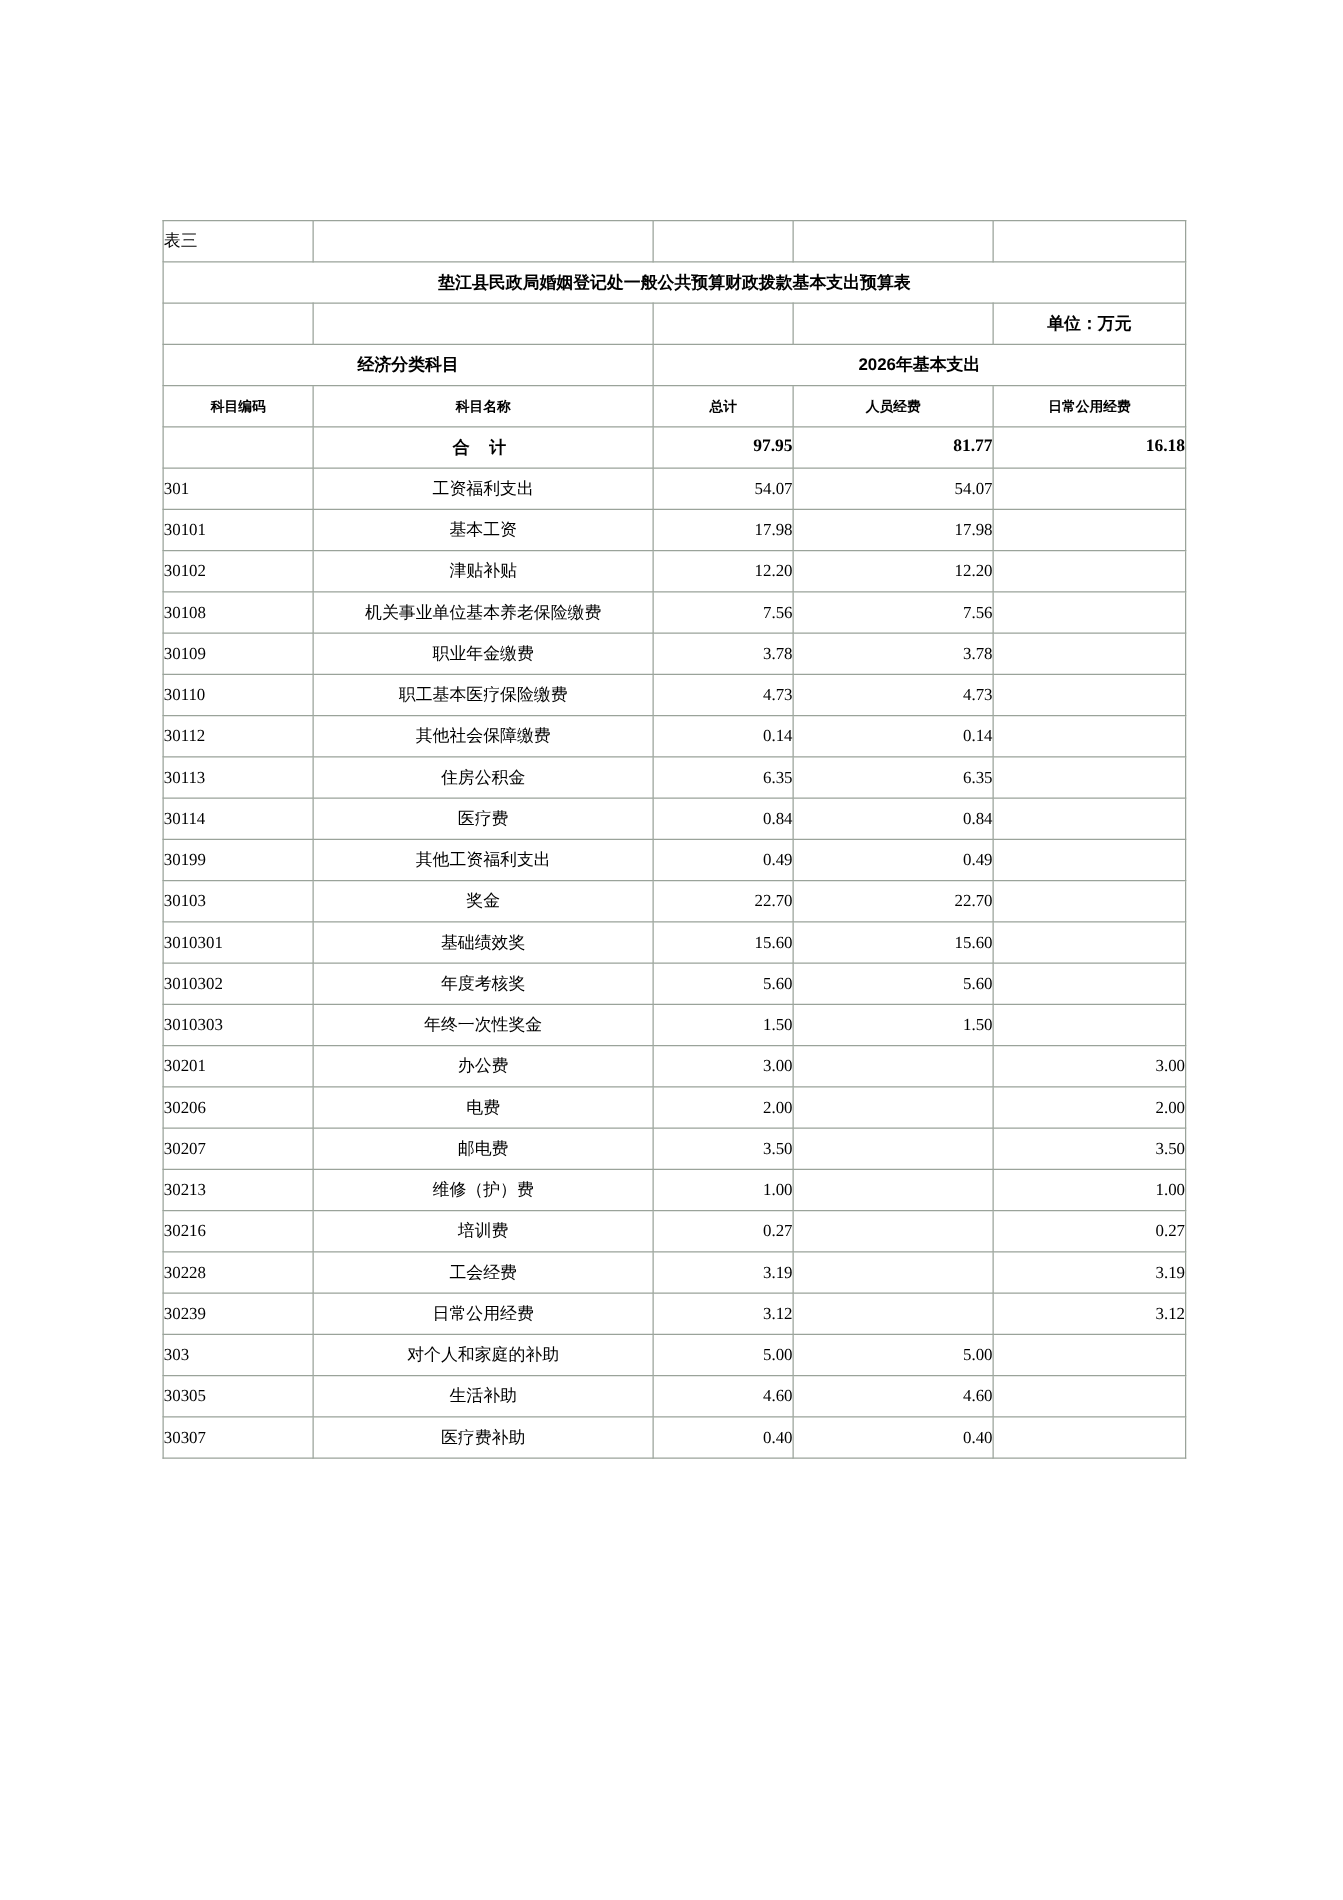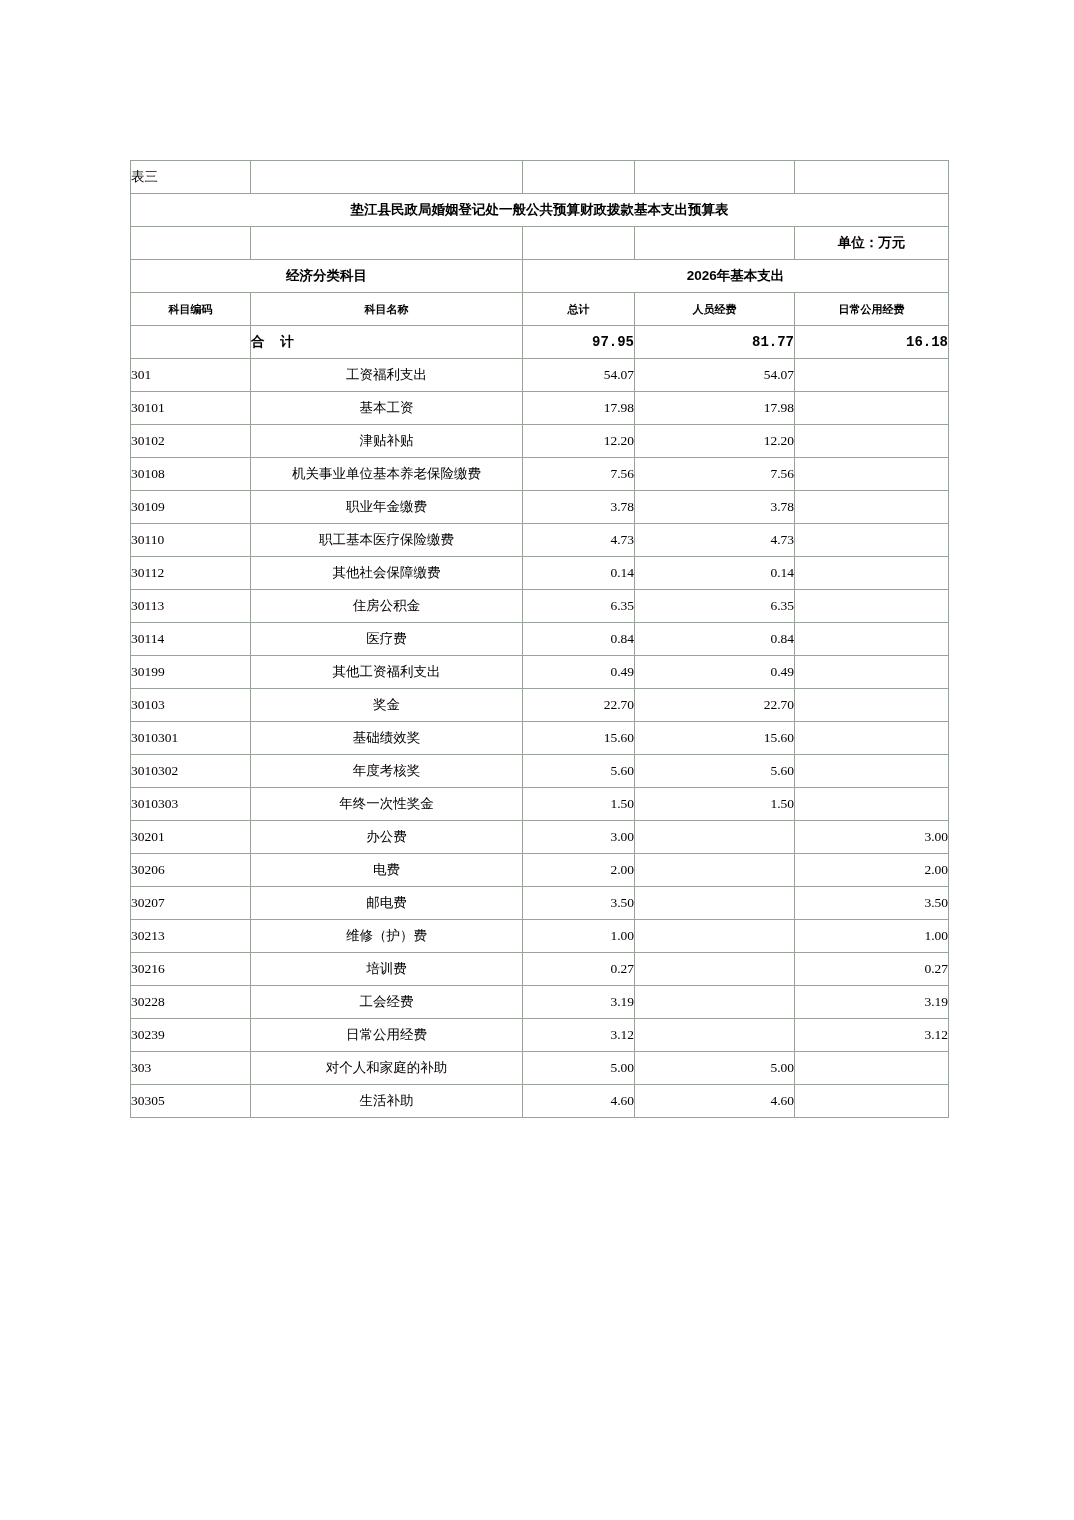--- a/index.html
+++ b/index.html
@@ -10,21 +10,21 @@
   body {
     width: 1074px;
     height: 1520px;
     font-family: "Liberation Sans", "DejaVu Sans", sans-serif;
     color: #000000;
     position: relative;
   }
   .sheet {
     position: absolute;
     left: 130px;
-    top: 160px;
+    top: 176px;
     width: 818px;
   }
   table.grid {
     border-collapse: collapse;
     table-layout: fixed;
     width: 818px;
   }
   table.grid td {
     border: 1px solid #9aa39a;
     padding: 0;
@@ -77,32 +77,32 @@
     text-align: center;
     font-weight: bold;
     font-size: 16px;
   }
   .hdr-big td { height: 46px; }
   .hdr-sub td { height: 40px; }
   .hdr-sub .hdr { font-size: 11px; }
 
   .total-row td { height: 34px; font-weight: bold; }
   .total-label {
-    text-align: left;
+    text-align: center;
     font-size: 15px;
     font-weight: bold;
     letter-spacing: 6px;
   }
   .num {
     text-align: right;
     padding-right: 8px;
     font-size: 13.5px;
     font-family: "Liberation Serif", "DejaVu Serif", serif;
   }
-  .num.bold { font-weight: bold; font-size: 14px; font-family: Liberation Mono, monospace; }
+  .num.bold { font-weight: bold; font-size: 14px; }
   .code {
     text-align: left;
     padding-left: 6px;
     font-size: 13px;
     font-family: "Liberation Serif", "DejaVu Serif", serif;
   }
   .name {
     text-align: center;
     padding-left: 8px;
     font-size: 13.5px;
@@ -311,15 +311,22 @@
           <td class="num">5.00</td>
           <td class="num"></td>
         </tr>
         <tr>
           <td class="code">30305</td>
           <td class="name">生活补助</td>
           <td class="num">4.60</td>
           <td class="num">4.60</td>
           <td class="num"></td>
         </tr>
+        <tr>
+          <td class="code">30307</td>
+          <td class="name">医疗费补助</td>
+          <td class="num">0.40</td>
+          <td class="num">0.40</td>
+          <td class="num"></td>
+        </tr>
       </tbody>
   </table>
 </div>
 
 </body></html>

